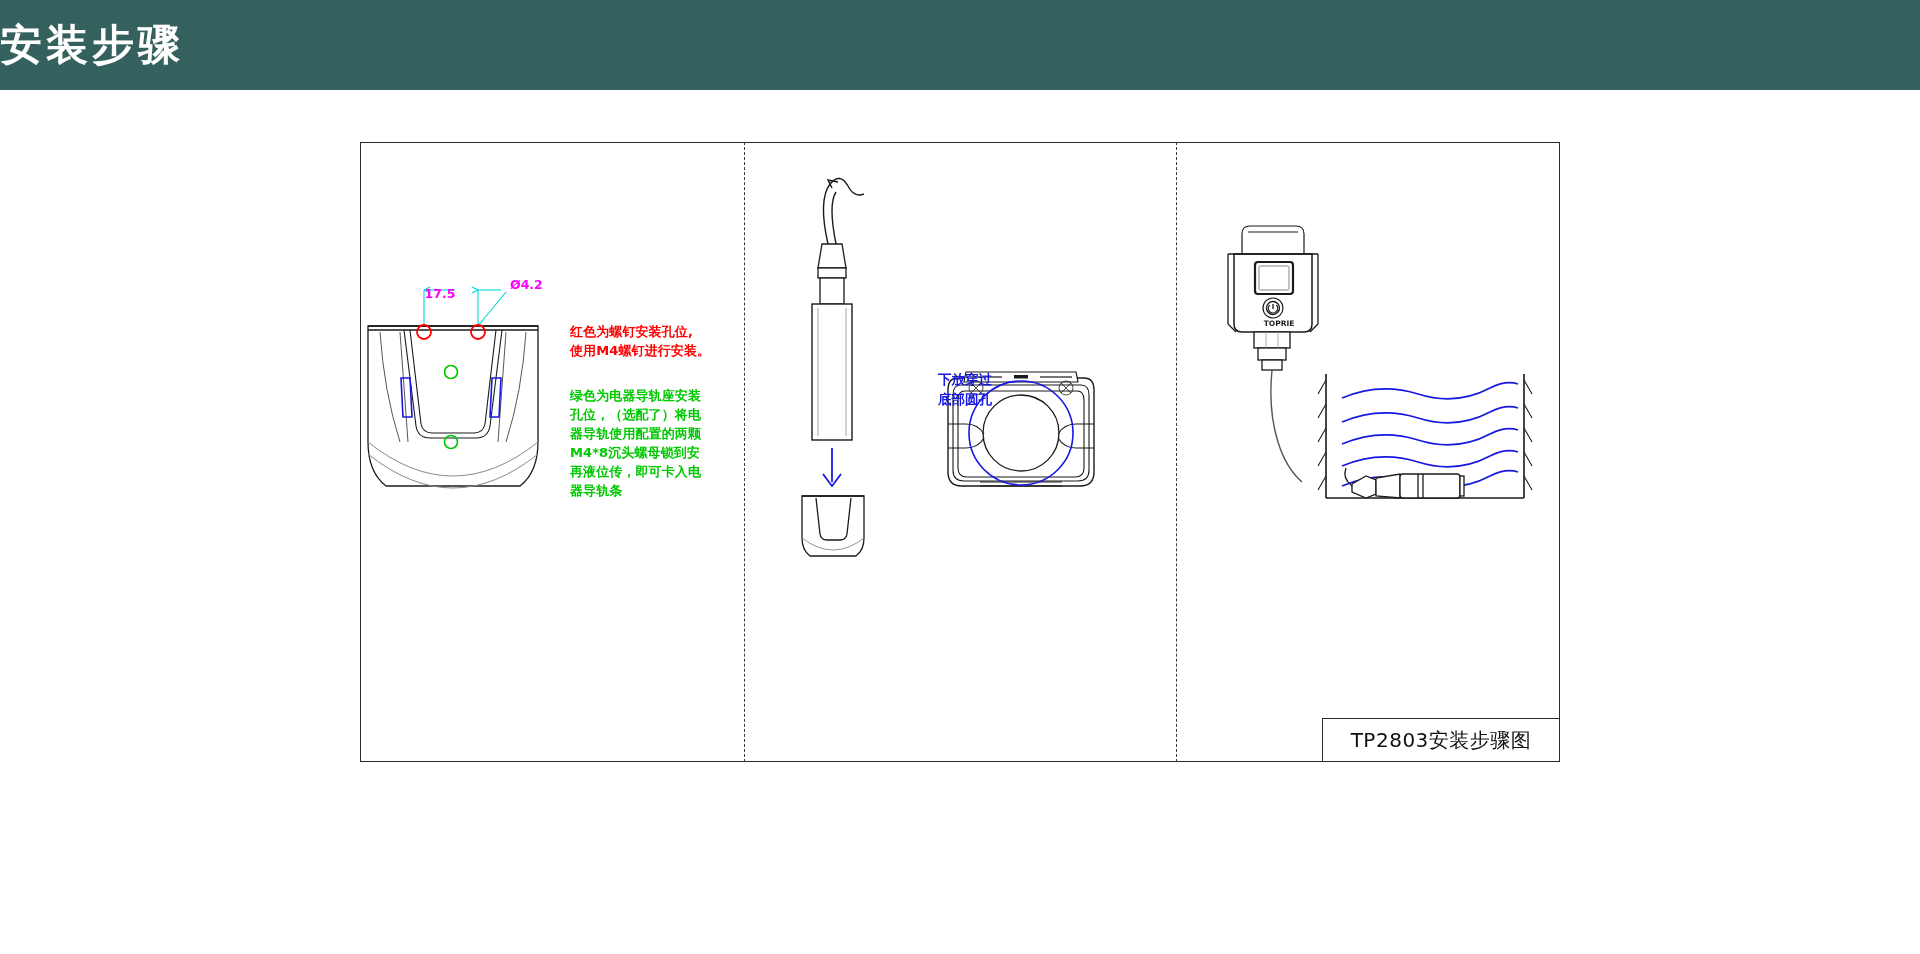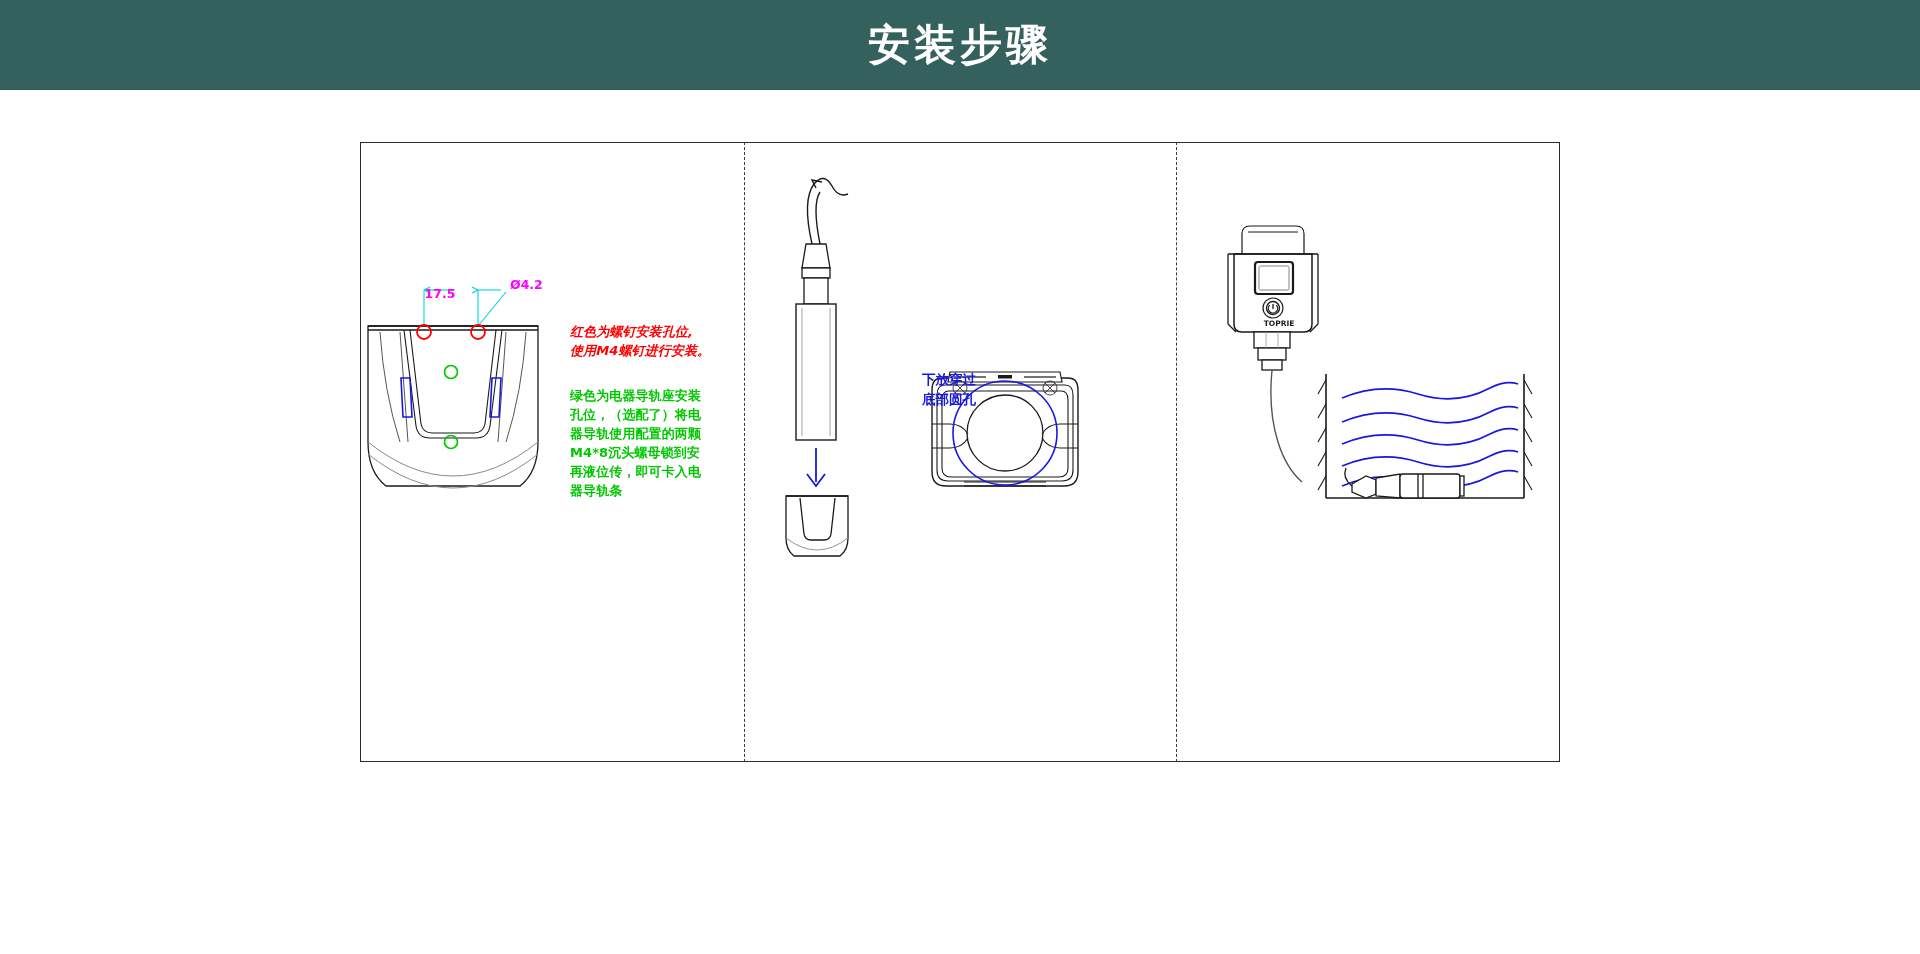--- a/index.html
+++ b/index.html
@@ -15,21 +15,21 @@
     position: relative;
   }
 
   
   .header {
     width: 1920px;
     height: 90px;
     background: #34615e;
     display: flex;
     align-items: center;
-    justify-content: center;
+    justify-content: flex-start;
     box-sizing: border-box;
   }
   .header-title {
     color: #ffffff;
     font-size: 42px;
     font-weight: bold;
     letter-spacing: 4px;
     font-family: "DejaVu Sans", sans-serif;
   }
 
@@ -60,21 +60,21 @@
   .divider.d1 { left: 384px; }
   .divider.d2 { left: 816px; }
 
   
   .panel {
     position: absolute;
     top: 0;
     height: 620px;
   }
   .panel.p1 { left: 0;   width: 384px; }
-  .panel.p2 { left: 376px; width: 432px; }
+  .panel.p2 { left: 392px; width: 432px; }
   .panel.p3 { left: 820px; width: 384px; }
 
   
   .caption {
     position: absolute;
     font-family: "DejaVu Sans", sans-serif;
     font-size: 13.5px;
     font-weight: bold;
     line-height: 20.5px;
     color: #111111;
@@ -88,21 +88,21 @@
   
   .anno {
     position: absolute;
     font-family: "DejaVu Sans", sans-serif;
     font-size: 13px;
     font-weight: bold;
     line-height: 19px;
     white-space: pre-line;
     letter-spacing: 0.1px;
   }
-  .anno-red   { left: 210px; top: 180px; width: 176px; color: #ff0000; font-style: italic; }
+  .anno-red   { left: 210px; top: 180px; width: 176px; color: #ff0000; }
   .anno-green { left: 210px; top: 244px; width: 176px; color: #00c800; }
   .anno-blue  { left: 210px; top: 360px; width: 176px; color: #1818e0; }
 
   .anno-drop {
     position: absolute;
     left: 186px; top: 228px;
     font-family: "DejaVu Sans", sans-serif;
     font-size: 13.5px;
     font-weight: bold;
     line-height: 19.5px;
@@ -391,13 +391,16 @@
           <line x1="238" y1="332" x2="238" y2="356"></line>
           <line x1="243" y1="332" x2="243" y2="356"></line>
           <rect x="280" y="334" width="4" height="20"></rect>
         </g>
         <path d="M 172 344 Q 162 336 166 326" fill="none" stroke="#1a1a1a" stroke-width="1.3"></path>
       </g>
     </svg>
 
   </div>
 
+  <div class="title-block">
+    <span>TP2803安装步骤图</span>
+  </div>
 </div>
 
 </body></html>

